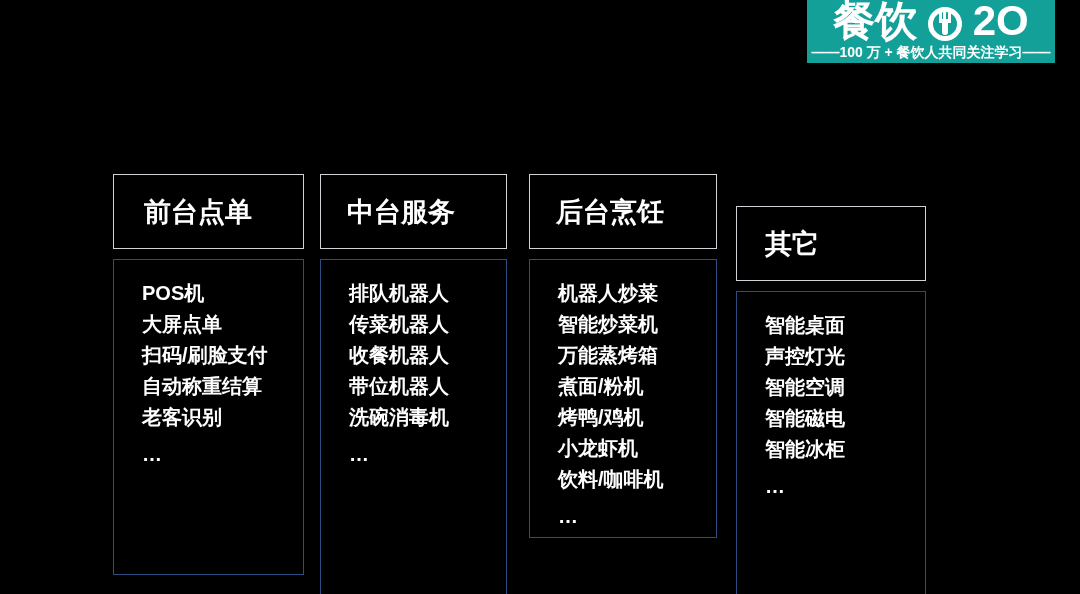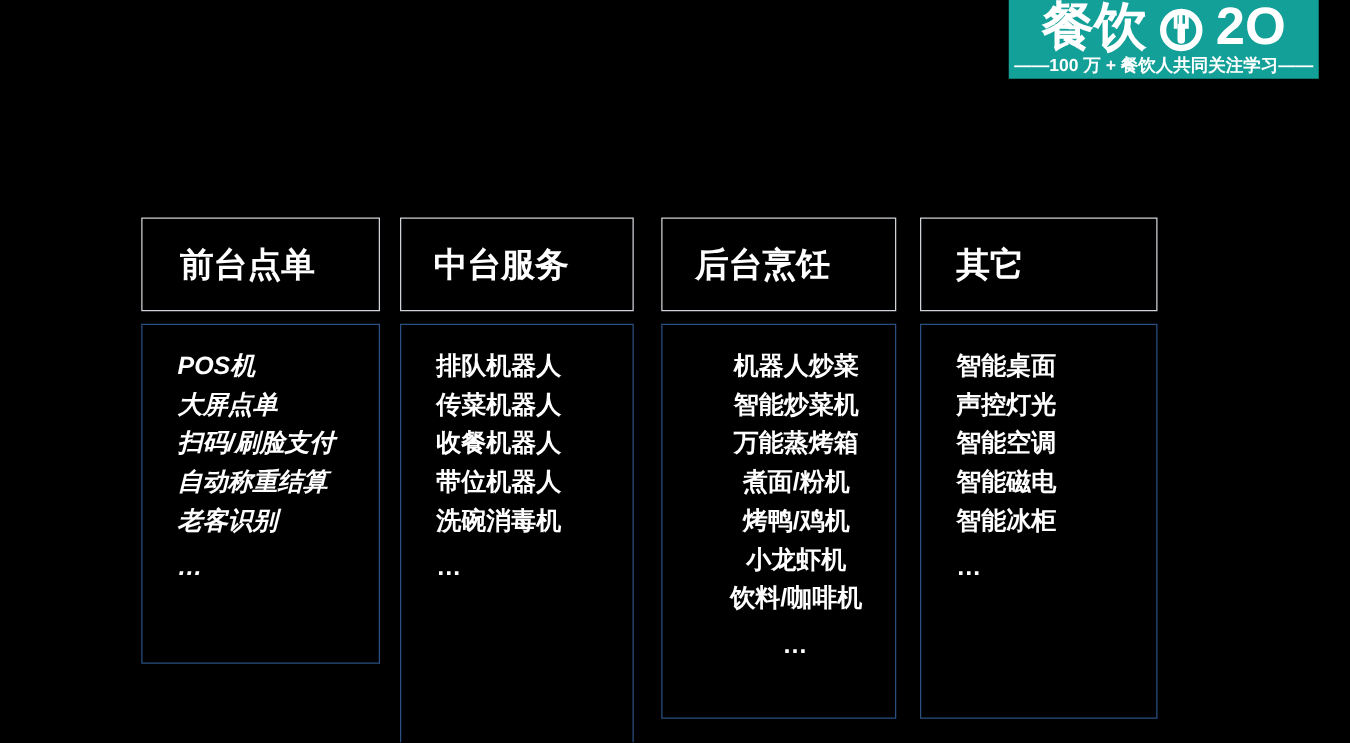--- a/index.html
+++ b/index.html
@@ -135,30 +135,30 @@
     padding-left: 28px;
   }
   .item.ellipsis {
     font-size: 20px;
     letter-spacing: 2px;
     padding-top: 6px;
   }
 
   
   #col-0 { left: 113px; width: 191px; }
-  #col-0 .col-body { height: 272px; font-style: italic; }
+  #col-0 .col-body { height: 316px; }
   #col-1 { left: 320px; width: 187px; }
   #col-1 .col-body { height: 383px; }
   #col-2 { left: 529px; width: 188px; }
-  #col-2 .col-body { height: 316px; text-align: center; }
+  #col-2 .col-body { height: 279px; }
   #col-3 { left: 736px; width: 190px; }
   #col-3 .col-body { height: 316px; }
 
   #col-1 .col-head, #col-2 .col-head { padding-left: 26px; }
-  #col-3 .col-head { padding-left: 28px; }
+  #col-3 .col-head { padding-left: 28px; margin-top: 32px; }
   #col-0 .col-head { padding-left: 30px; }
 </style>
 </head>
 <body>
 
 <div id="slide">
 
   <div class="logo">
     <span class="logo-word">
       <span>餐饮</span>

